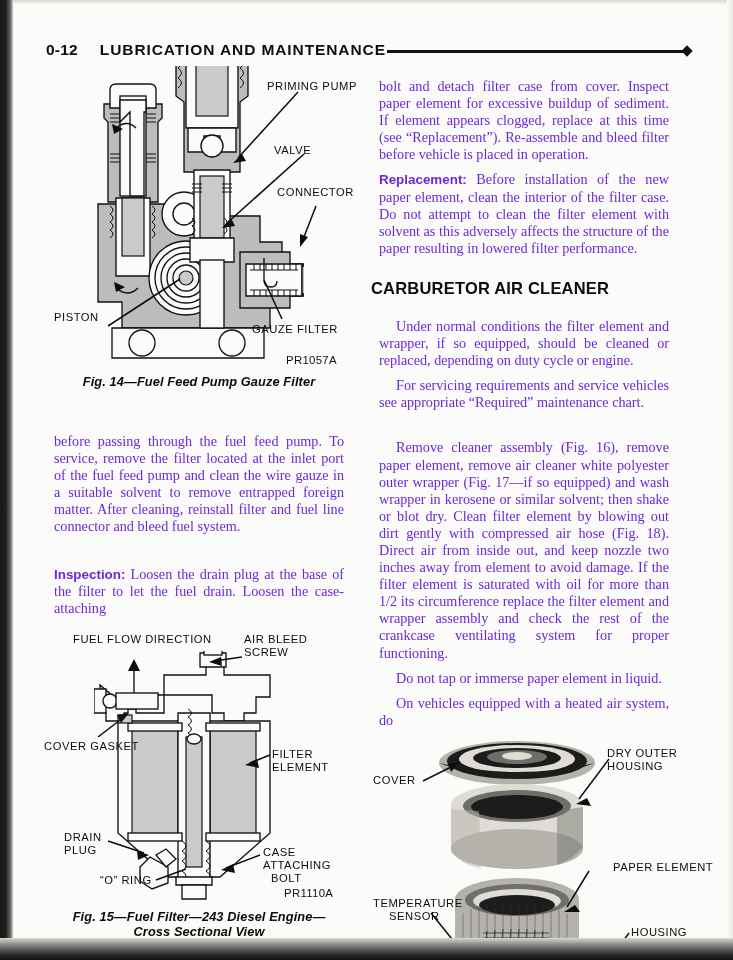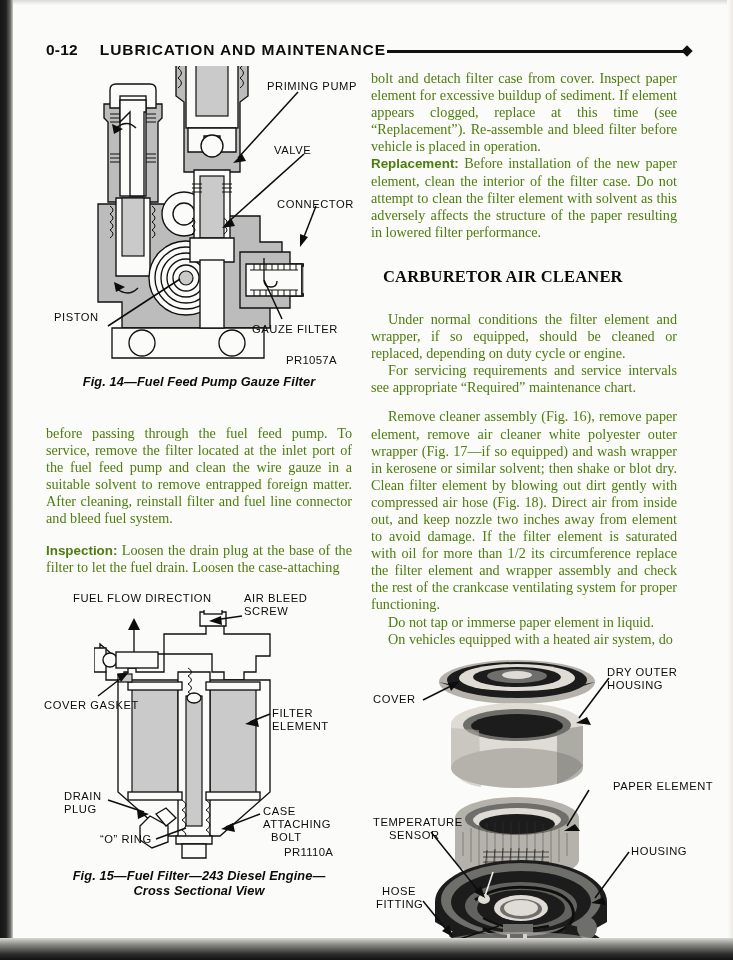--- a/index.html
+++ b/index.html
@@ -84,33 +84,33 @@
 
   
   .col {
     position: absolute;
     width: 306px;
   }
   #col-left  { left: 46px;  top: 70px; }
   #col-right { left: 371px; top: 70px; }
 
   p.body {
-    margin: 0;
+    margin: 8px;
     font-family: "Liberation Serif", serif;
     font-size: 14.2px;
     line-height: 17.1px;
     text-align: justify;
-    color: #4d7c0f;
+    color: #6d28d9;
     -webkit-font-smoothing: none;
   }
   p.body.indent { text-indent: 17px; }
 
   h2.secthead {
-    margin: 12px;
-    font-family: Liberation Serif, serif;
+    margin: 0;
+    font-family: Liberation Sans, sans-serif;
     font-weight: bold;
     font-size: 16.5px;
     letter-spacing: 0.2px;
     color: #0b0b0b;
   }
   h3.subhead {
     margin: 0;
     font-family: "Liberation Sans", sans-serif;
     font-weight: bold;
     font-style: italic;
@@ -292,21 +292,21 @@
         <path class="leader" d="M270 140 L256 176"></path>
         <path class="arrowh" d="M254 181 l8 -10 l-8 -3 z"></path>
 
         <path class="leader" d="M236 253 L218 214"></path>
 
         <path class="leader" d="M62 260 L134 213"></path>
       </svg>
 
       <div class="callout" style="left:221px; top:10px;">PRIMING PUMP</div>
       <div class="callout" style="left:228px; top:74px;">VALVE</div>
-      <div class="callout" style="left:231px; top:128px;">CONNECTOR</div>
+      <div class="callout" style="left:231px; top:116px;">CONNECTOR</div>
       <div class="callout" style="left:206px; top:253px;">GAUZE FILTER</div>
       <div class="callout" style="left:8px;   top:241px;">PISTON</div>
 
       <div class="partno" style="left:240px; top:284px;">PR1057A</div>
       <div class="figcap" style="position:absolute; left:0; top:304px; width:306px;">Fig. 14—Fuel Feed Pump Gauze Filter</div>
     </div>
 
     <p class="body">before passing through the fuel feed pump. To service, remove the filter located at the inlet port of the fuel feed pump and clean the wire gauze in a suitable solvent to remove entrapped foreign matter. After cleaning, reinstall filter and fuel line connector and bleed fuel system.</p>
 
     <div class="sp14"></div>
@@ -408,21 +408,21 @@
   <div class="col" id="col-right">
 
     <p class="body">bolt and detach filter case from cover. Inspect paper element for excessive buildup of sediment. If element appears clogged, replace at this time (see “Replacement”). Re-assemble and bleed filter before vehicle is placed in operation.</p>
     <p class="body"><span class="lead-bold">Replacement:</span><span> Before installation of the new paper element, clean the interior of the filter case. Do not attempt to clean the filter element with solvent as this adversely affects the structure of the paper resulting in lowered filter performance.</span></p>
 
     <div class="sp14"></div>
     <h2 class="secthead">CARBURETOR AIR CLEANER</h2>
     <div class="sp12"></div>
 
     <p class="body indent">Under normal conditions the filter element and wrapper, if so equipped, should be cleaned or replaced, depending on duty cycle or engine.</p>
-    <p class="body indent">For servicing requirements and service intervals see appropriate “Required” maintenance chart.</p>
+    <p class="body indent">For servicing requirements and service vehicles see appropriate “Required” maintenance chart.</p>
 
     <div class="sp12"></div>
     <p class="body indent">Remove cleaner assembly (Fig. 16), remove paper element, remove air cleaner white polyester outer wrapper (Fig. 17—if so equipped) and wash wrapper in kerosene or similar solvent; then shake or blot dry. Clean filter element by blowing out dirt gently with compressed air hose (Fig. 18). Direct air from inside out, and keep nozzle two inches away from element to avoid damage. If the filter element is saturated with oil for more than 1/2 its circumference replace the filter element and wrapper assembly and check the rest of the crankcase ventilating system for proper functioning.</p>
     <p class="body indent">Do not tap or immerse paper element in liquid.</p>
     <p class="body indent">On vehicles equipped with a heated air system, do</p>
 
     <div style="position:relative; height:330px; margin-top:8px;">
 
       <svg class="figbox" style="left:0; top:0;" width="306" height="310">
 

